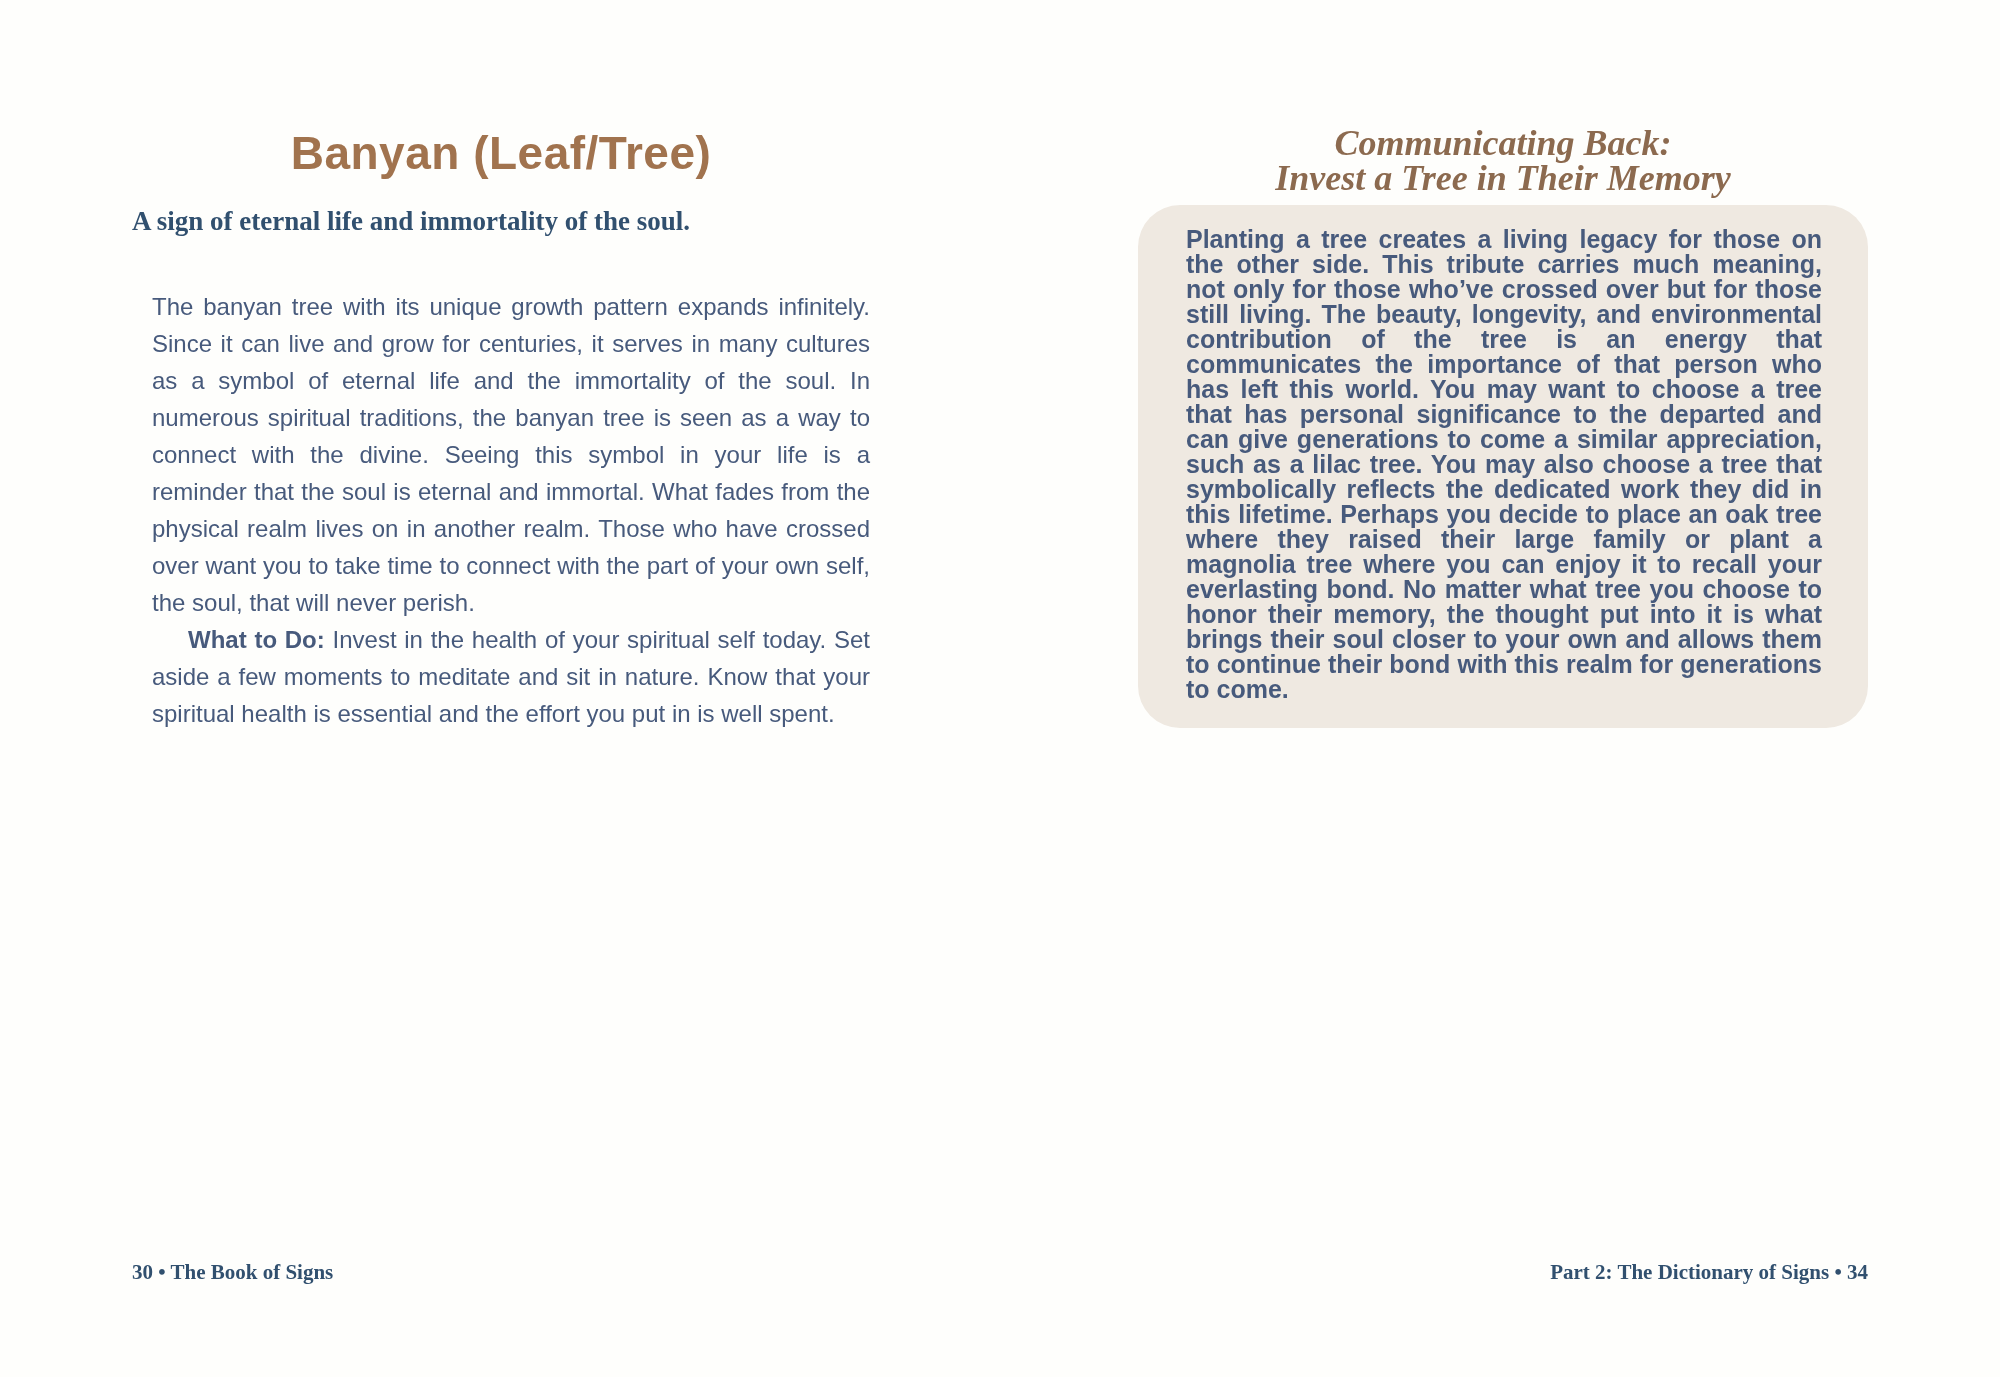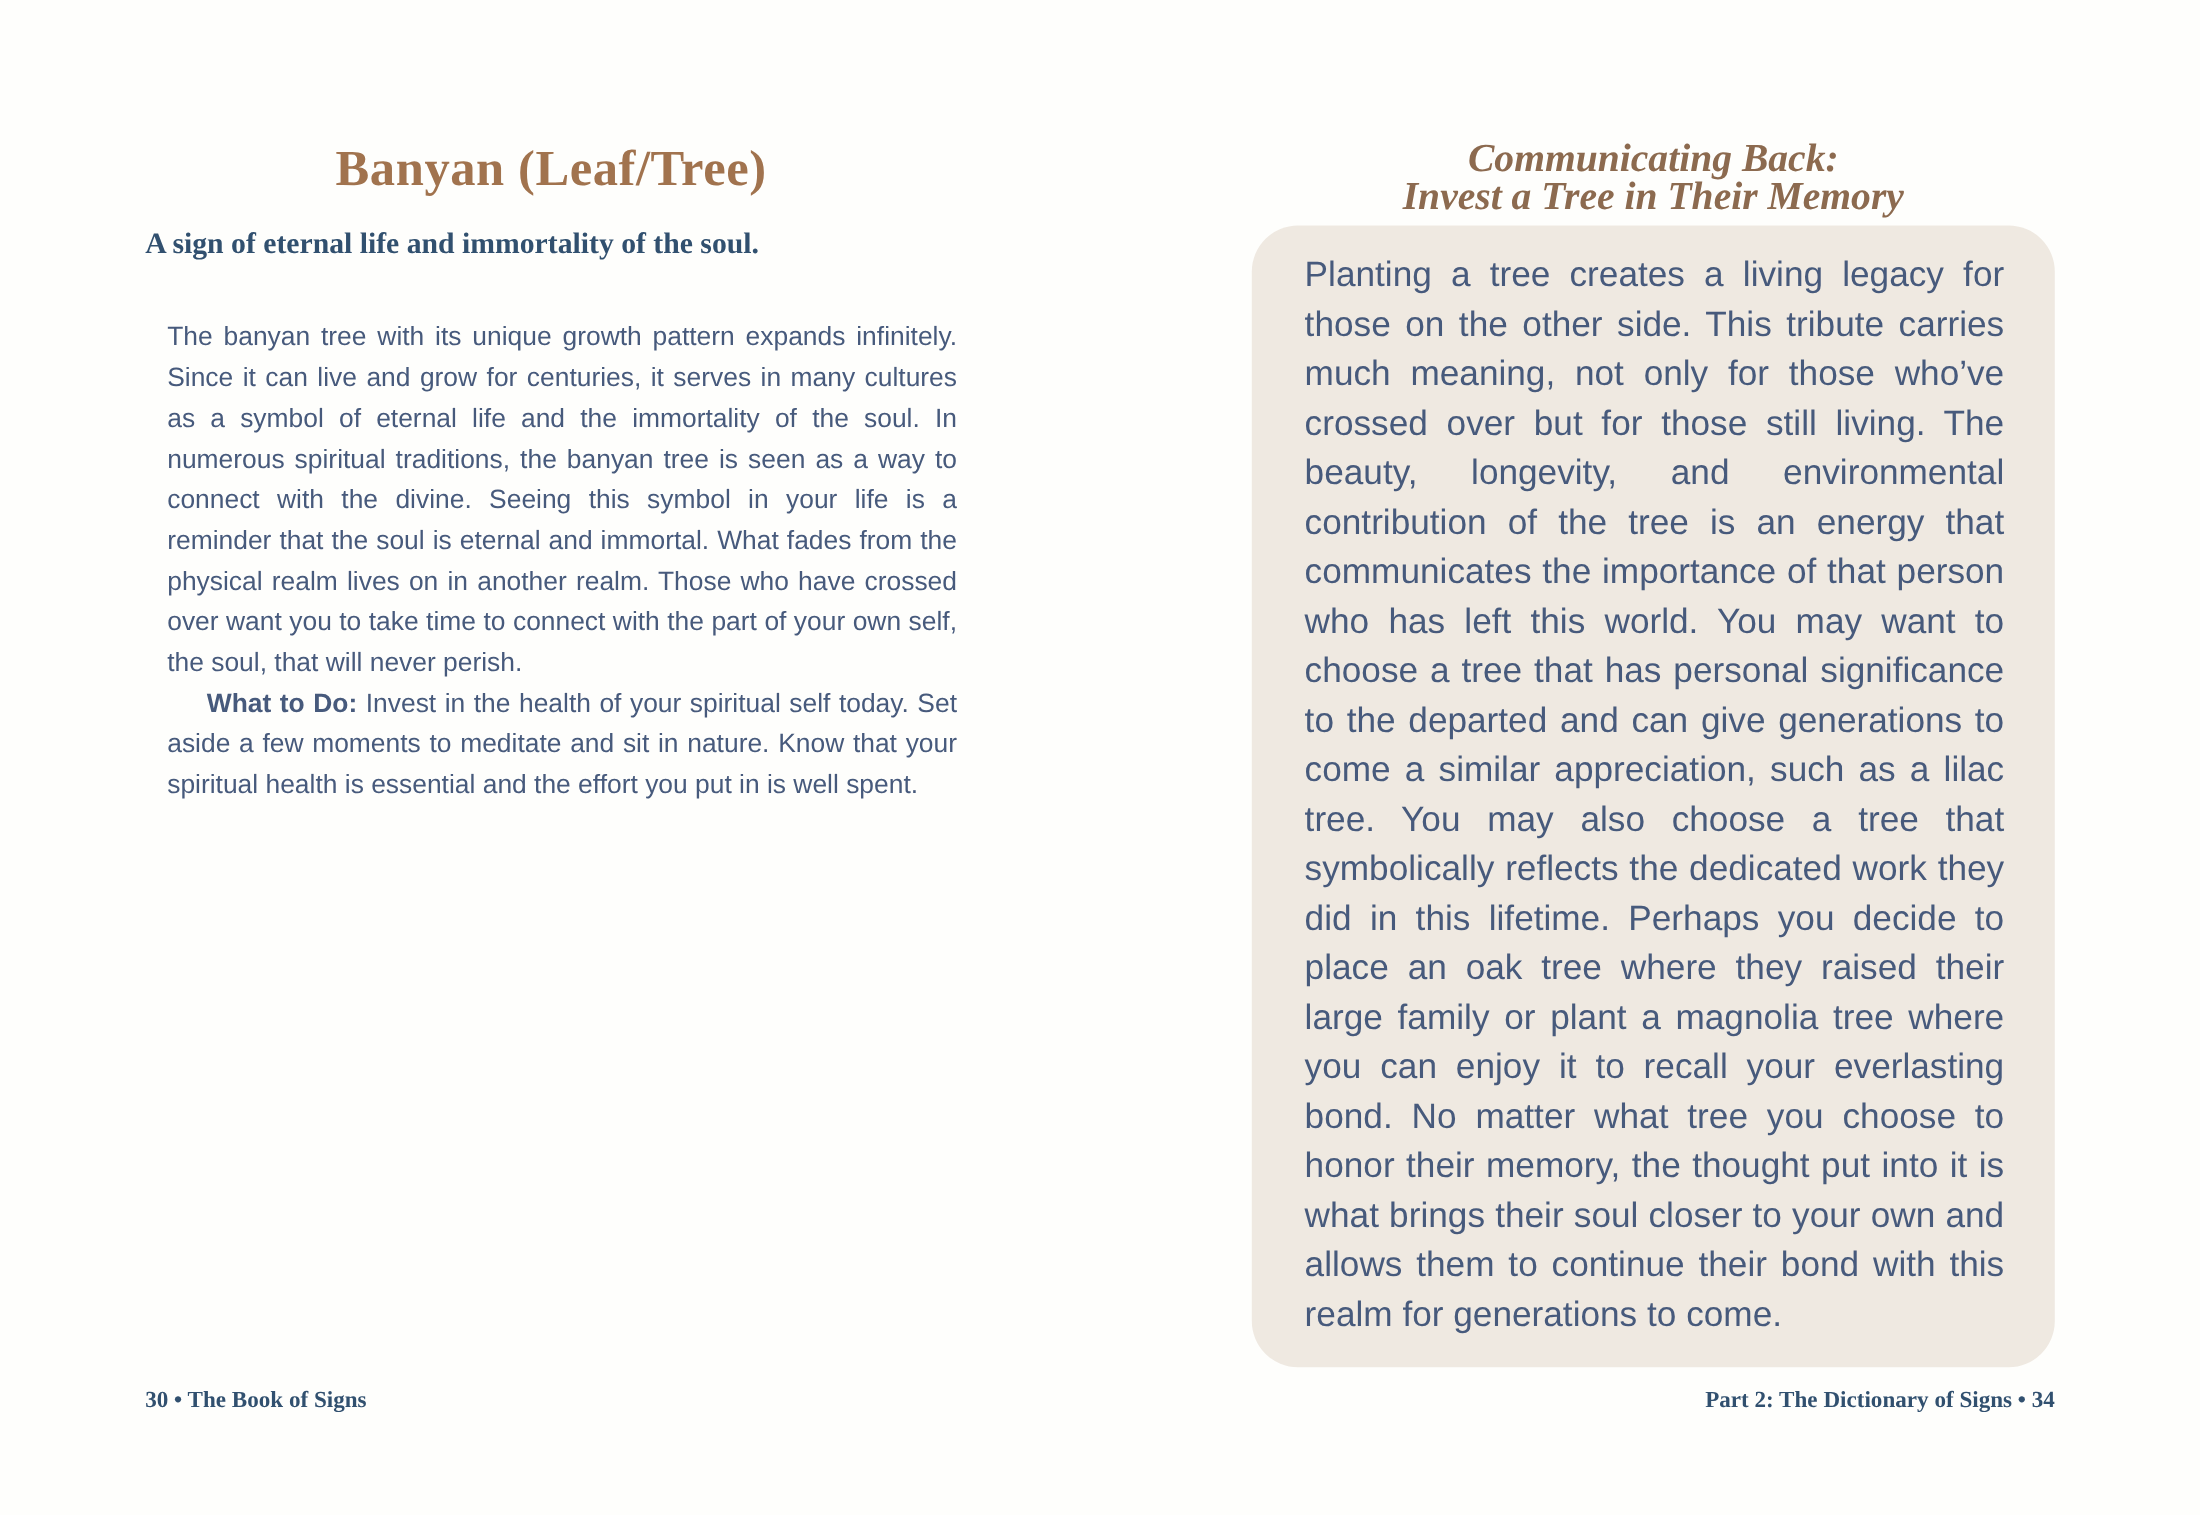--- a/index.html
+++ b/index.html
@@ -18,21 +18,21 @@
     font-family: "Liberation Sans", sans-serif;
     overflow: hidden;
   }
   .page { position: absolute; top: 0; height: 100%; }
   .page-left  { left: 132px; width: 738px; }
   .page-right { left: 1138px; width: 730px; }
 
   .entry-title {
     position: absolute; top: 128px; left: 0; right: 0;
     text-align: center;
-    font-family: Liberation Serif, serif;
+    font-family: Liberation Sans, sans-serif;
     font-weight: 700;
     font-size: 46px;
     line-height: 50px;
     letter-spacing: 0.5px;
     color: var(--title-brown);
   }
   .entry-subtitle {
     position: absolute; top: 204px; left: 0; right: 0;
     text-align: left;
     font-family: "Liberation Serif", serif;
@@ -64,24 +64,25 @@
     color: var(--heading-brown);
   }
   .callout-box {
     position: absolute; top: 205px; left: 0;
     width: 730px;
     background: var(--box-bg);
     border-radius: 42px;
     padding: 22px 46px 26px 48px;
   }
   .callout-box p {
-    font-size: 32px;
-    line-height: 45px;
+    font-size: 25px;
+    line-height: 25px;
     color: var(--slate);
     text-align: justify;
+    font-weight: bold;
   }
 
   .footer {
     position: absolute; top: 1260px;
     font-family: "Liberation Serif", serif;
     font-weight: 700;
     font-size: 21px;
     color: var(--navy);
   }
   .footer-left  { left: 0; }

